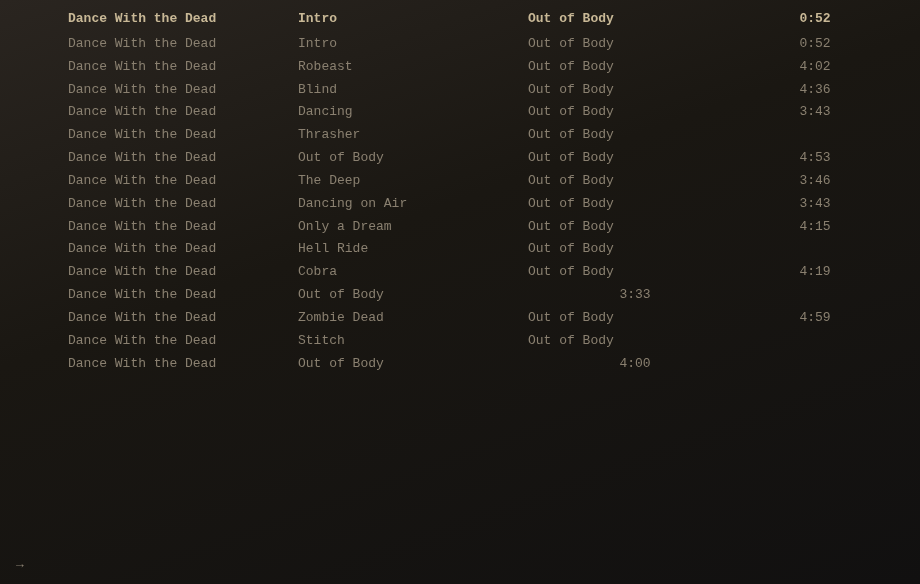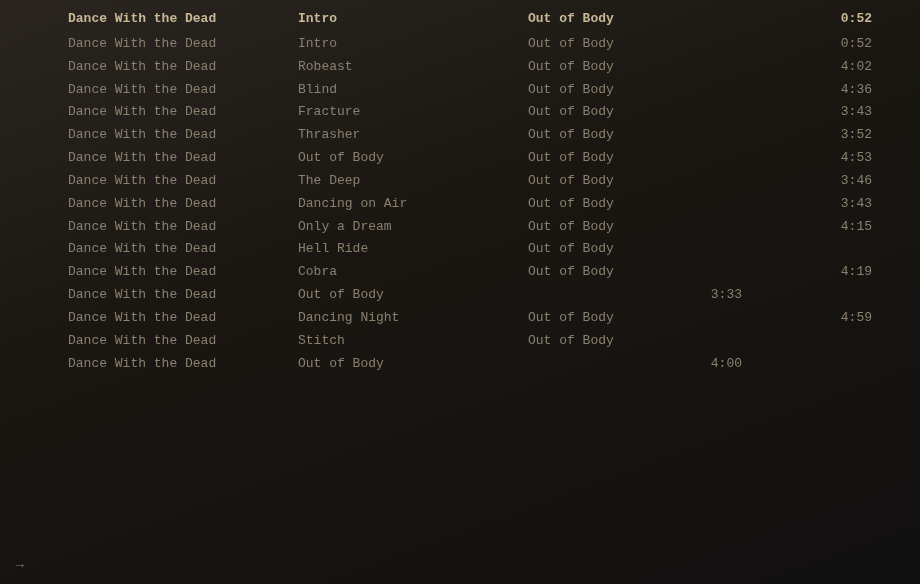--- a/index.html
+++ b/index.html
@@ -31,21 +31,21 @@
       cursor: default;
     }
 
     .track-row.header {
       color: #c8b896;
       font-weight: bold;
       margin-bottom: 2px;
     }
 
     .track-duration {
-      text-align: right;
+      text-align: center;
       padding-right: 16px;
     }
 
     .bottom-arrow {
       position: absolute;
       bottom: 12px;
       left: 16px;
       color: #8a8070;
       font-size: 13px;
     }
@@ -74,29 +74,28 @@
       <span class="track-duration">4:02</span>
     </div>
     <div class="track-row">
       <span>Dance With the Dead</span>
       <span>Blind</span>
       <span>Out of Body</span>
       <span class="track-duration">4:36</span>
     </div>
     <div class="track-row">
       <span>Dance With the Dead</span>
-      <span>Fracture</span>
+      <span>Dancing</span>
       <span>Out of Body</span>
       <span class="track-duration">3:43</span>
     </div>
     <div class="track-row">
       <span>Dance With the Dead</span>
       <span>Thrasher</span>
       <span>Out of Body</span>
-      <span class="track-duration">3:52</span>
     </div>
     <div class="track-row">
       <span>Dance With the Dead</span>
       <span>Out of Body</span>
       <span>Out of Body</span>
       <span class="track-duration">4:53</span>
     </div>
     <div class="track-row">
       <span>Dance With the Dead</span>
       <span>The Deep</span>
@@ -126,21 +125,21 @@
       <span>Out of Body</span>
       <span class="track-duration">4:19</span>
     </div>
     <div class="track-row">
       <span>Dance With the Dead</span>
       <span>Out of Body</span>
       <span class="track-duration">3:33</span>
     </div>
     <div class="track-row">
       <span>Dance With the Dead</span>
-      <span>Dancing Night</span>
+      <span>Zombie Dead</span>
       <span>Out of Body</span>
       <span class="track-duration">4:59</span>
     </div>
     <div class="track-row">
       <span>Dance With the Dead</span>
       <span>Stitch</span>
       <span>Out of Body</span>
     </div>
     <div class="track-row">
       <span>Dance With the Dead</span>

